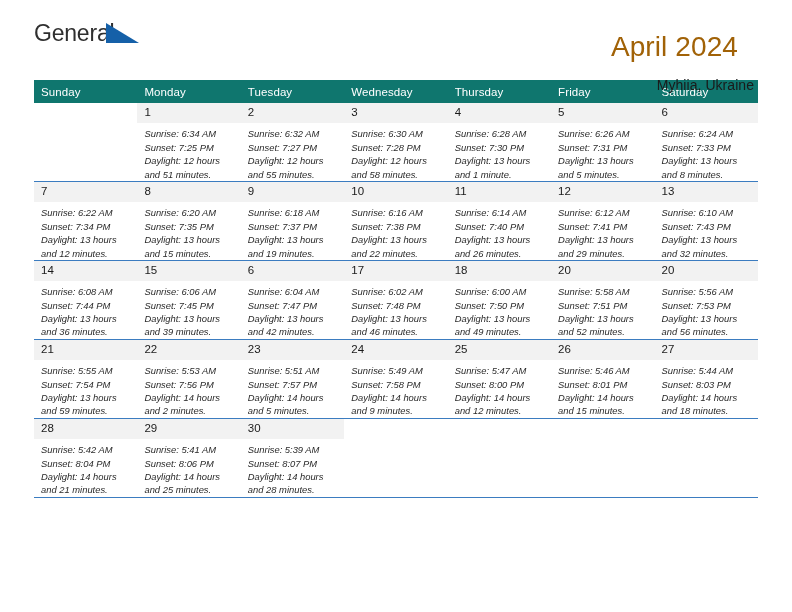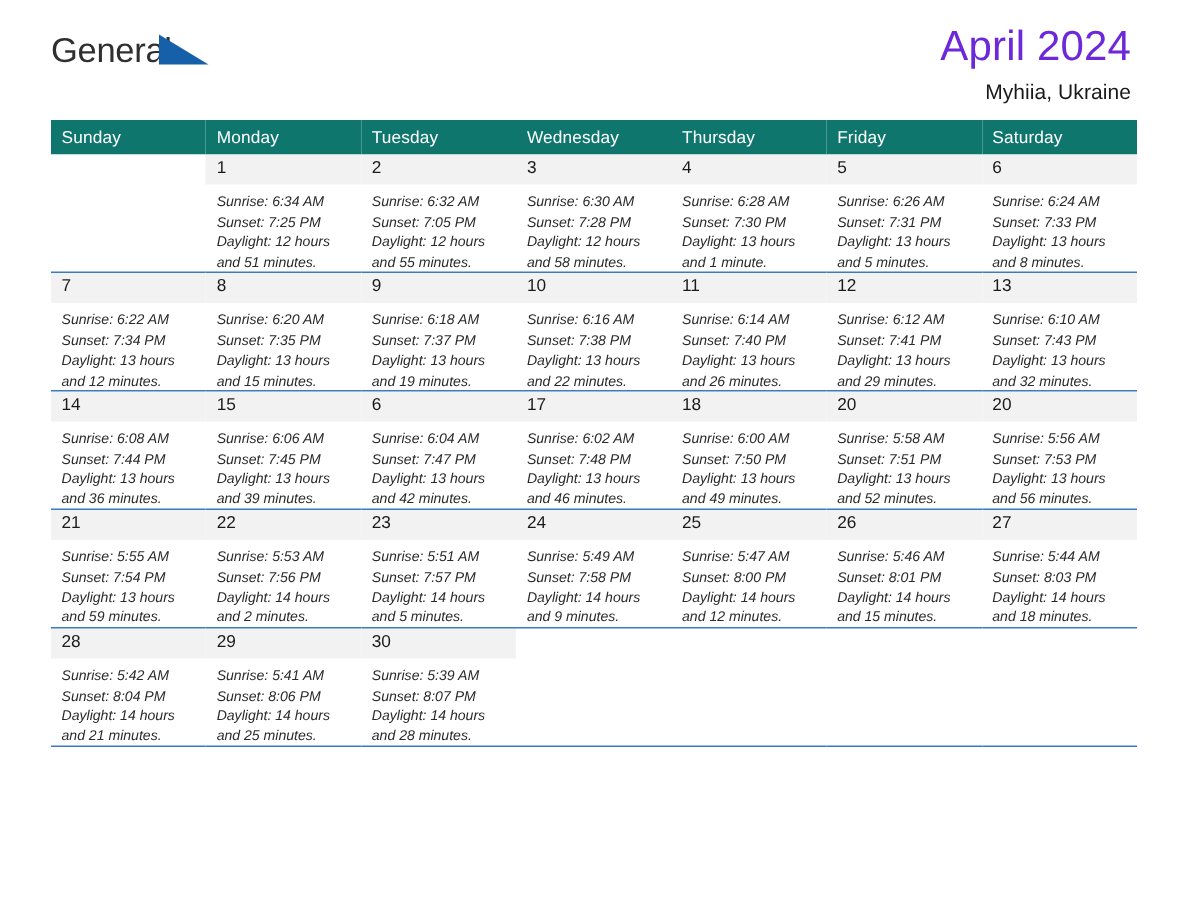--- a/index.html
+++ b/index.html
@@ -60,24 +60,24 @@
     height: 0;
     border-left: 33px solid #1560a8;
     border-top: 20px solid transparent;
   }
   .titleblock {
     margin-top: 16px;
     text-align: right;
   }
   .cal-title {
     font-size: 28px;
-    color: #6d28d9;
+    color: #a16207;
     line-height: 1.05;
     font-weight: normal;
-    margin: 0;
+    margin: 16px;
     letter-spacing: 0.1px;
   }
   .cal-subtitle {
     font-size: 14px;
     color: #1a1a1a;
     margin-top: 8px;
     letter-spacing: 0.05px;
   }
 
   
@@ -168,21 +168,21 @@
                 <div>Daylight: 12 hours</div>
                 <div>and 51 minutes.</div>
               </div>
             </div>
           </td>
           <td>
             <div class="daycell">
               <div class="daynum">2</div>
               <div class="dayinfo">
                 <div>Sunrise: 6:32 AM</div>
-                <div>Sunset: 7:05 PM</div>
+                <div>Sunset: 7:27 PM</div>
                 <div>Daylight: 12 hours</div>
                 <div>and 55 minutes.</div>
               </div>
             </div>
           </td>
           <td>
             <div class="daycell">
               <div class="daynum">3</div>
               <div class="dayinfo">
                 <div>Sunrise: 6:30 AM</div>

